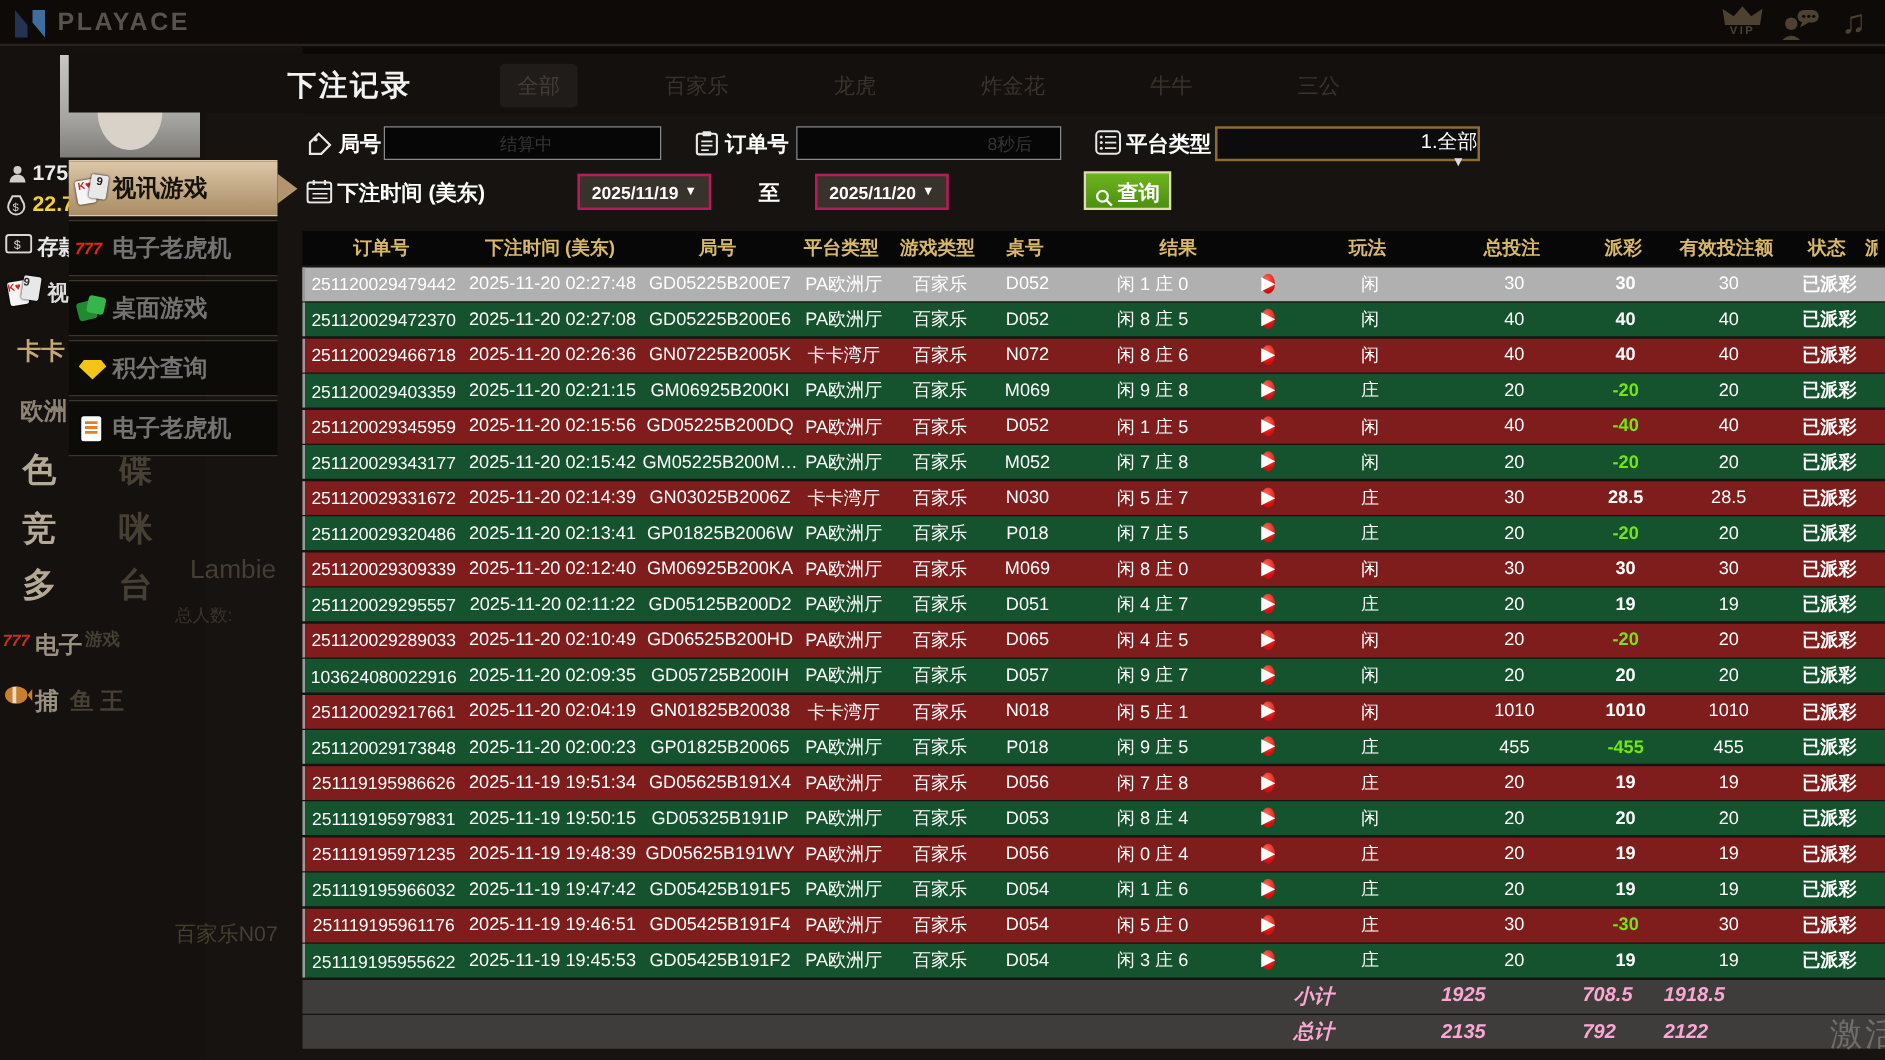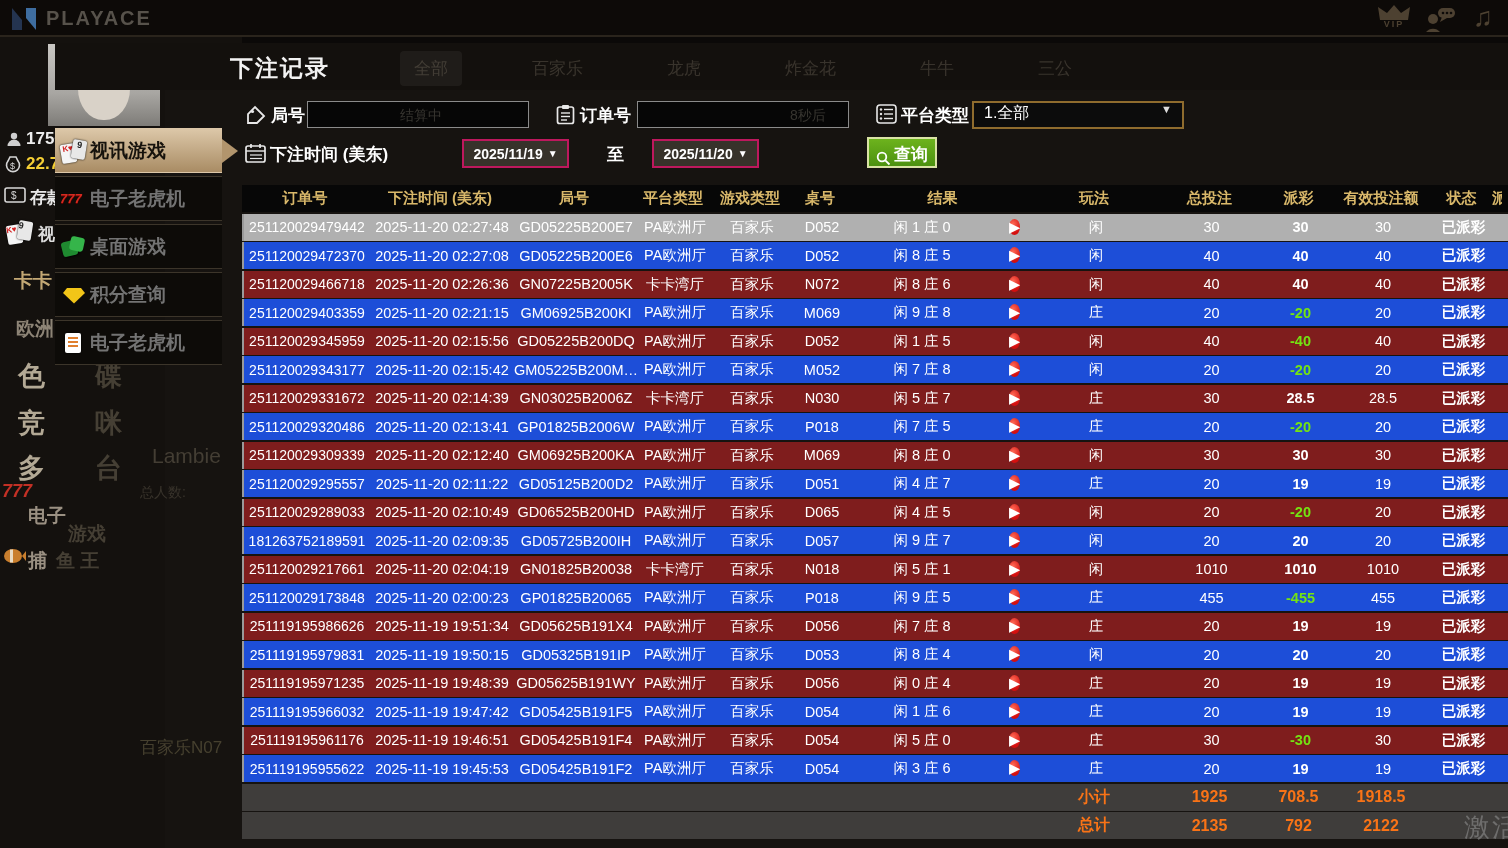--- a/index.html
+++ b/index.html
@@ -51,45 +51,45 @@
 .ic-table::after { content:""; position:absolute; left:10px; top:3px; width:14px; height:14px; background:#35b54a; border-radius:3px; transform:rotate(12deg); }
 .ic-points::before { content:""; position:absolute; left:3px; top:6px; width:22px; height:16px; background:#f2c518; clip-path:polygon(20% 0,80% 0,100% 35%,50% 100%,0 35%); }
 .ic-credit::before { content:""; position:absolute; left:5px; top:3px; width:16px; height:20px; background:#fff; border-radius:2px; box-shadow:0 0 2px #000; }
 .ic-credit::after { content:""; position:absolute; left:8px; top:7px; width:10px; height:10px; background:repeating-linear-gradient(180deg,#e07f2e 0 2px,#fff 2px 4px); }
 
 
 .flabel { position:absolute; font-size:17px; font-weight:bold; color:#fff; white-space:nowrap; z-index:7; }
 .ficon { position:absolute; z-index:7; }
 .finput { position:absolute; width:222px; height:27px; background:#060606; border:1px solid #8a8a8a; color:#ddd; font-size:14px; padding:0 8px; z-index:7; }
 .ghost-in { position:absolute; font-size:14px; color:rgba(200,190,170,0.25); z-index:8; pointer-events:none; }
-.fselect { position:absolute; height:28px; background:#0c0c0c; border:2px solid #8f6c2e; color:#fff; display:flex; align-items:flex-start; z-index:7; cursor:pointer; }
+.fselect { position:absolute; height:28px; background:#0c0c0c; border:2px solid #8f6c2e; color:#fff; display:flex; align-items:flex-end; z-index:7; cursor:pointer;flex-direction:column; }
 .fselect .val { font-size:16px; padding-left:10px; flex:1; }
 .fselect .caret { font-size:11px; color:#ddd; padding-right:10px; }
 .dsel { position:absolute; width:107px; height:29px; background:#37322a; border:2px solid #be185d; color:#fff; font-size:14px; font-weight:bold; display:flex; align-items:center; justify-content:center; gap:5px; z-index:7; cursor:pointer; }
 .dsel .caret { font-size:10px; }
 .searchbtn { position:absolute; left:867px; top:137px; width:70px; height:31px; background:linear-gradient(180deg,#6db31d,#4c9110); border:2px solid #d9e2a4; color:#fff; font-size:17px; font-weight:bold; display:flex; align-items:flex-end; justify-content:center; gap:3px; z-index:7; cursor:pointer; }
 
 
 .table { position:absolute; left:242px; top:185px; width:1266px; z-index:7; }
 .grid { display:grid; grid-template-columns:126px 144px 124px 74px 80px 60px 140px 45px 118px 113px 65px 100px 61px 16px; align-items:center; }
 .thead { height:27px; background:#070707; }
 .thead span { text-align:center; font-size:15px; font-weight:bold; color:#d9b86a; white-space:nowrap; }
 .th-result { grid-column:7 / 9; }
 .th-clip { overflow:hidden; width:10px; justify-self:start; text-align:left !important; }
 .trow { height:27px; margin-top:1.5px; background:#7f1d1d; border-left:2px solid #9a9a9a; cursor:pointer; }
-.trow.alt { background:#1d4ed8; }
+.trow.alt { background:#14532d; }
 .trow.selected { background:#b0b0b0; }
 .trow span { text-align:center; font-size:14.5px; color:#fff; white-space:nowrap; }
 .trow .c-order { font-size:14px; }
 .pay { font-weight:bold; color:#ff3b4f; }
 .pay.neg { color:#74e412; }
 .status { font-weight:bold; color:#3fe83f; }
 .play { width:17px; height:17px; margin:0 auto; border-radius:50%; background:radial-gradient(circle at 35% 30%,#ff6a55,#d40f0f 70%); color:#fff; font-size:8px; line-height:17px; text-align:center; cursor:pointer; }
 .frow { height:27px; margin-top:1.5px; background:#3f3d3b; }
-.frow span { text-align:center; font-size:16px; font-weight:bold; color:#f97316; white-space:nowrap; }
+.frow span { font-size:16px; font-weight:bold; color:#f9a8d4; white-space:nowrap;font-style:italic; }
 
 .watermark { position:absolute; left:1464px; top:810px; font-size:26px; color:#8e8e8e; opacity:0.6; letter-spacing:2px; z-index:30; white-space:nowrap; }
 svg { display:block; }
 </style>
 </head>
 <body>
 
 <div id="stage">
 
   <div class="lobby">
@@ -113,23 +113,23 @@
     <div class="stat" style="left:38px;top:186px;font-size:17px;color:#dcdcdc">视</div>
     <div class="stat" style="left:14px;top:231px;font-size:19px;color:#c3a874">卡卡</div>
     <div class="stat" style="left:16px;top:279px;font-size:19px;color:#8d8476">欧洲</div>
     <div class="stat" style="left:18px;top:321px;font-size:27px;color:#b3a995">色</div>
     <div class="stat lb-dim" style="left:95px;top:321px;font-size:27px">碟</div>
     <div class="stat" style="left:124px;top:313px;font-size:11px;color:#5a2e2e">新</div>
     <div class="stat" style="left:18px;top:368px;font-size:27px;color:#b3a995">竞</div>
     <div class="stat lb-dim" style="left:95px;top:368px;font-size:27px">咪</div>
     <div class="stat" style="left:18px;top:413px;font-size:27px;color:#b3a995">多</div>
     <div class="stat lb-dim" style="left:95px;top:413px;font-size:27px">台</div>
-    <div class="stat" style="left:2px;top:444px;font-size:18px;font-style:italic;color:#c23025">777</div>
+    <div class="stat" style="left:2px;top:468px;font-size:13px;font-style:italic;color:#c23025">777</div>
     <div class="stat" style="left:28px;top:466px;font-size:19px;color:#9a9082">电子</div>
-    <div class="stat lb-dim" style="left:68px;top:484px;font-size:19px">游戏</div>
+    <div class="stat lb-dim" style="left:68px;top:466px;font-size:14px">游戏</div>
     <svg class="stat-ic" style="left:2px;top:510px" width="24" height="18" viewBox="0 0 24 18">
         <ellipse cx="11" cy="9" rx="9" ry="7" fill="#c97f2e"></ellipse>
         <path d="M20 9 L24 4 L24 14 Z" fill="#c97f2e"></path>
         <rect x="8" y="2.5" width="3" height="13" fill="#e9dcc5"></rect>
       </svg>
     <div class="stat" style="left:28px;top:511px;font-size:19px;color:#9a9082">捕</div>
     <div class="stat lb-dim" style="left:56px;top:511px;font-size:19px">鱼 王</div>
   </div>
 
   <div class="ghost-tile" style="left:140px;top:324px;font-size:17px;color:#4e4539">百家乐N73</div>
@@ -470,21 +470,21 @@
         <span><span class="play">▶</span></span>
         <span>闲</span>
         <span>20</span>
         <span class="pay neg">-20</span>
         <span>20</span>
         <span class="status">已派彩</span>
         <span></span>
       </div>
 
       <div class="grid trow alt">
-        <span class="c-order">181263752189591</span>
+        <span class="c-order">103624080022916</span>
         <span>2025-11-20 02:09:35</span>
         <span>GD05725B200IH</span>
         <span>PA欧洲厅</span>
         <span>百家乐</span>
         <span>D057</span>
         <span>闲 9 庄 7</span>
         <span><span class="play">▶</span></span>
         <span>闲</span>
         <span>20</span>
         <span class="pay">20</span>

